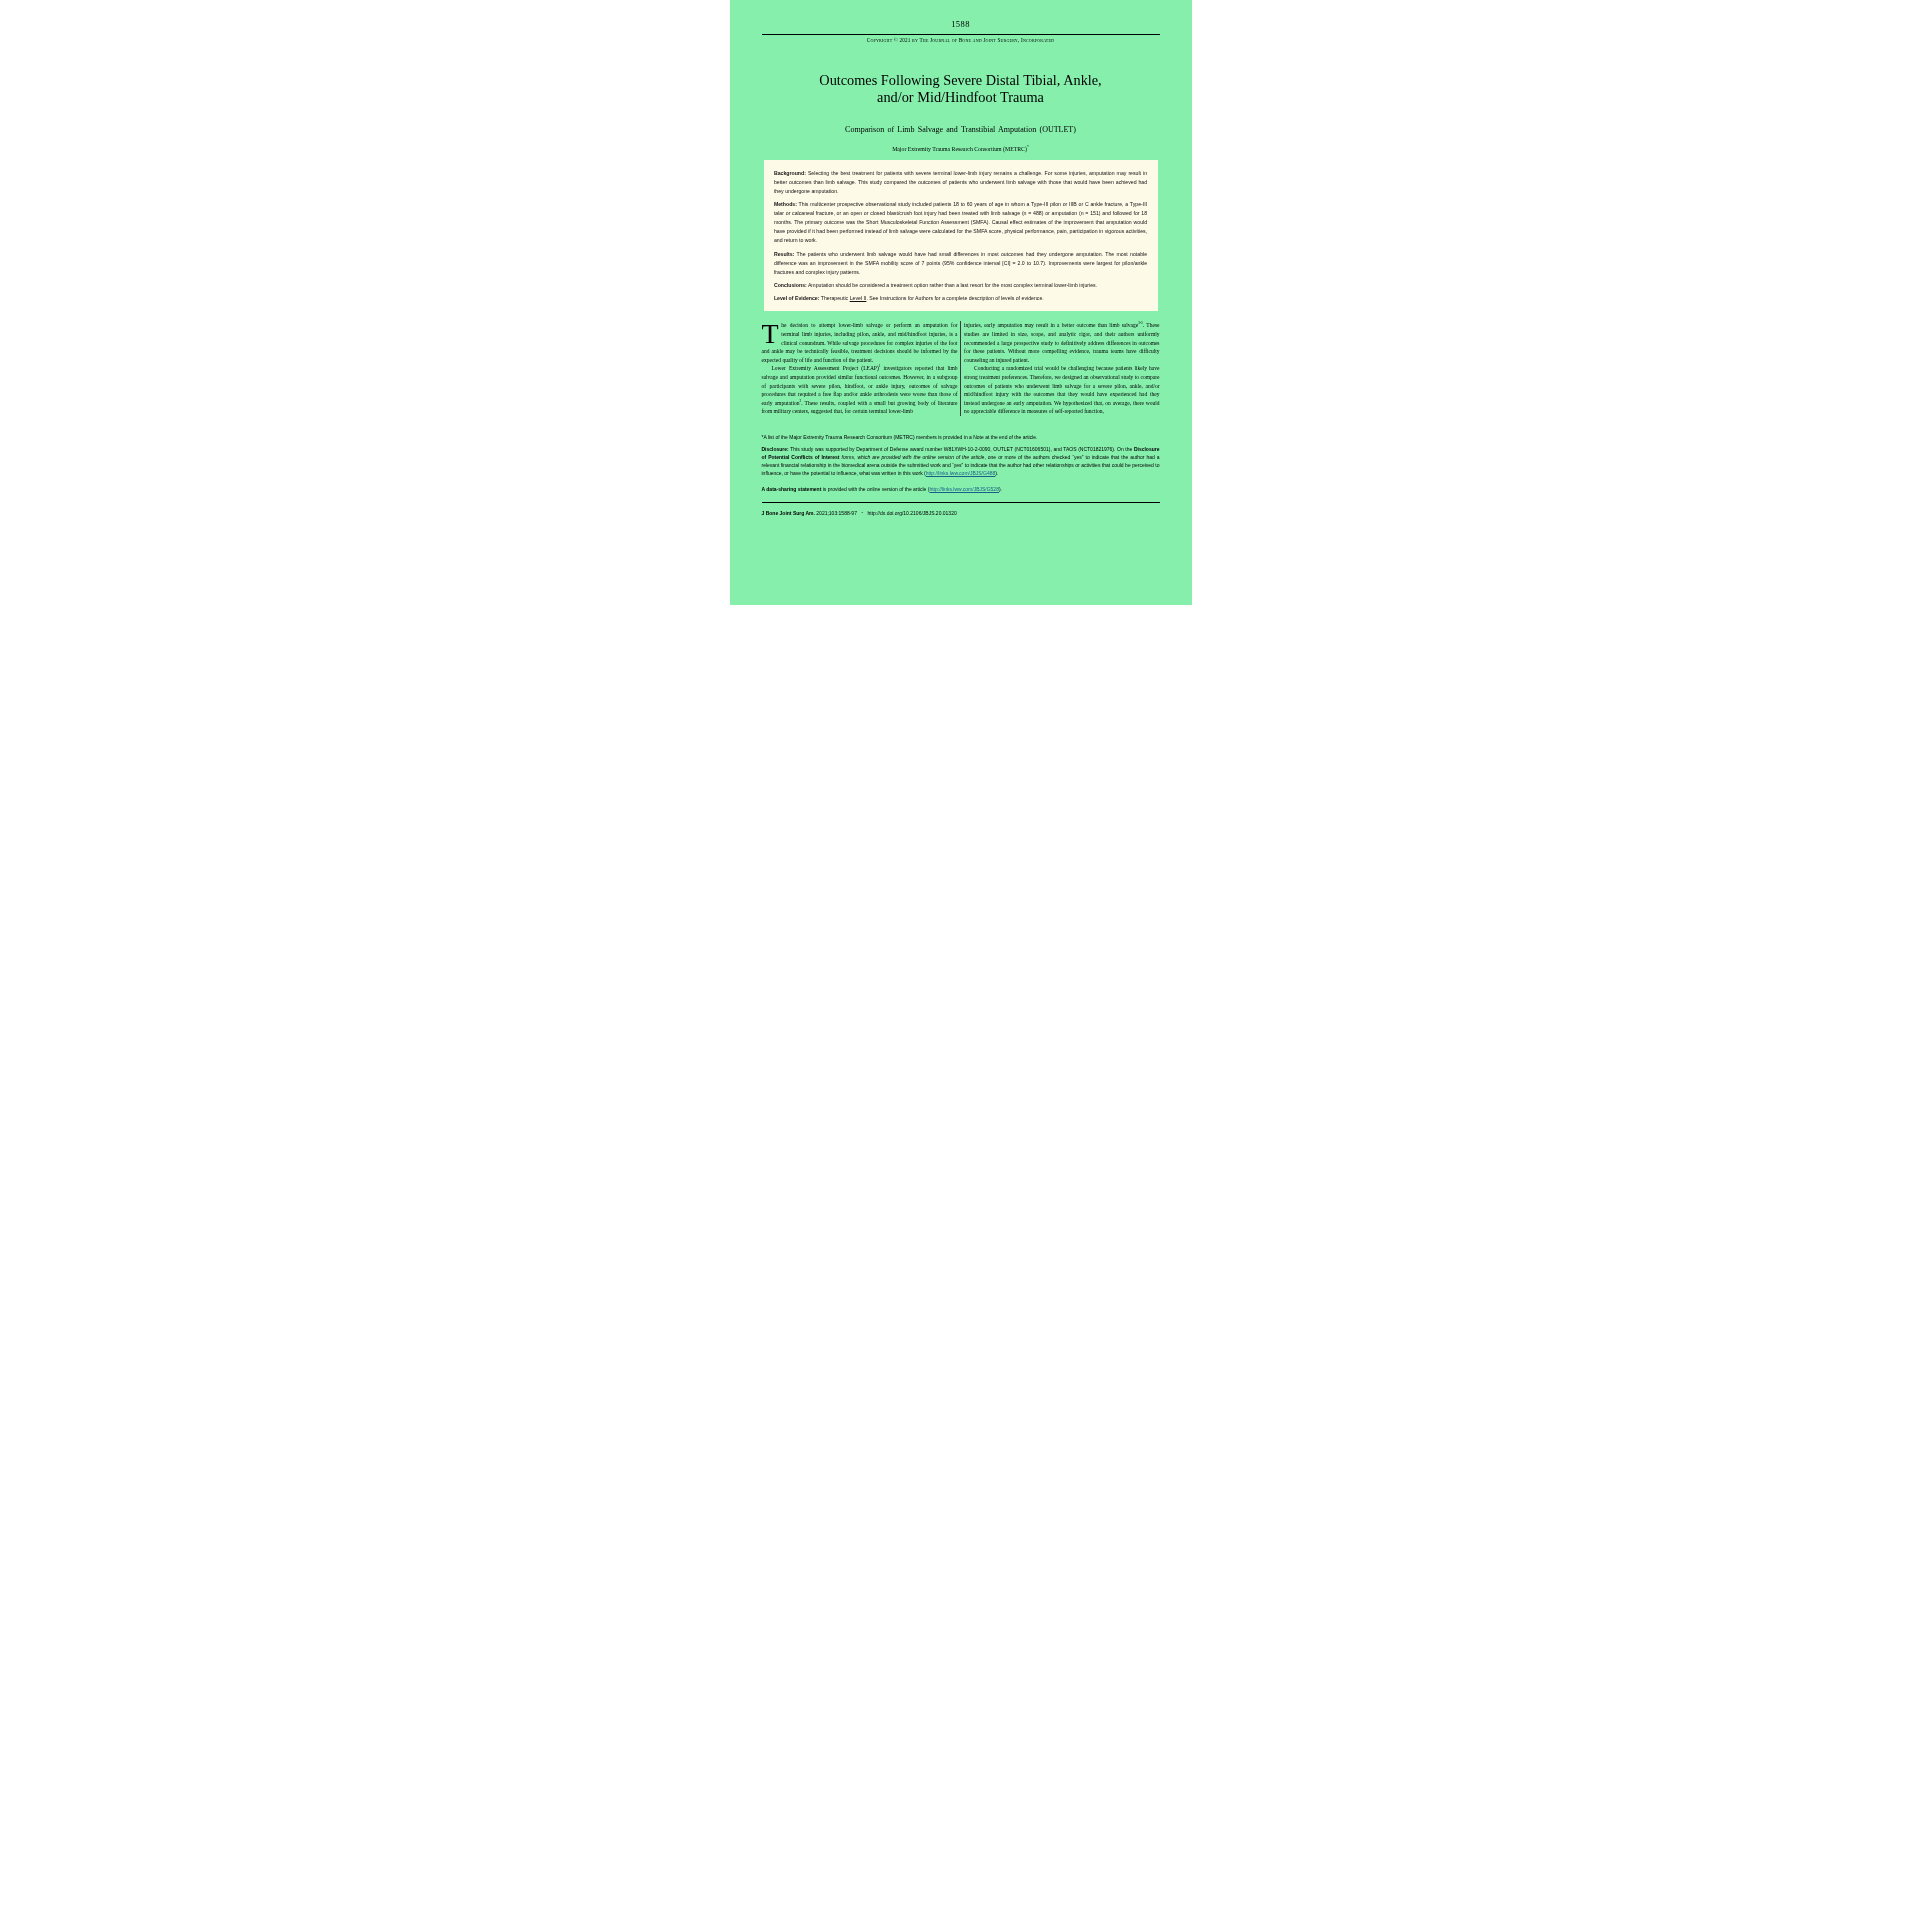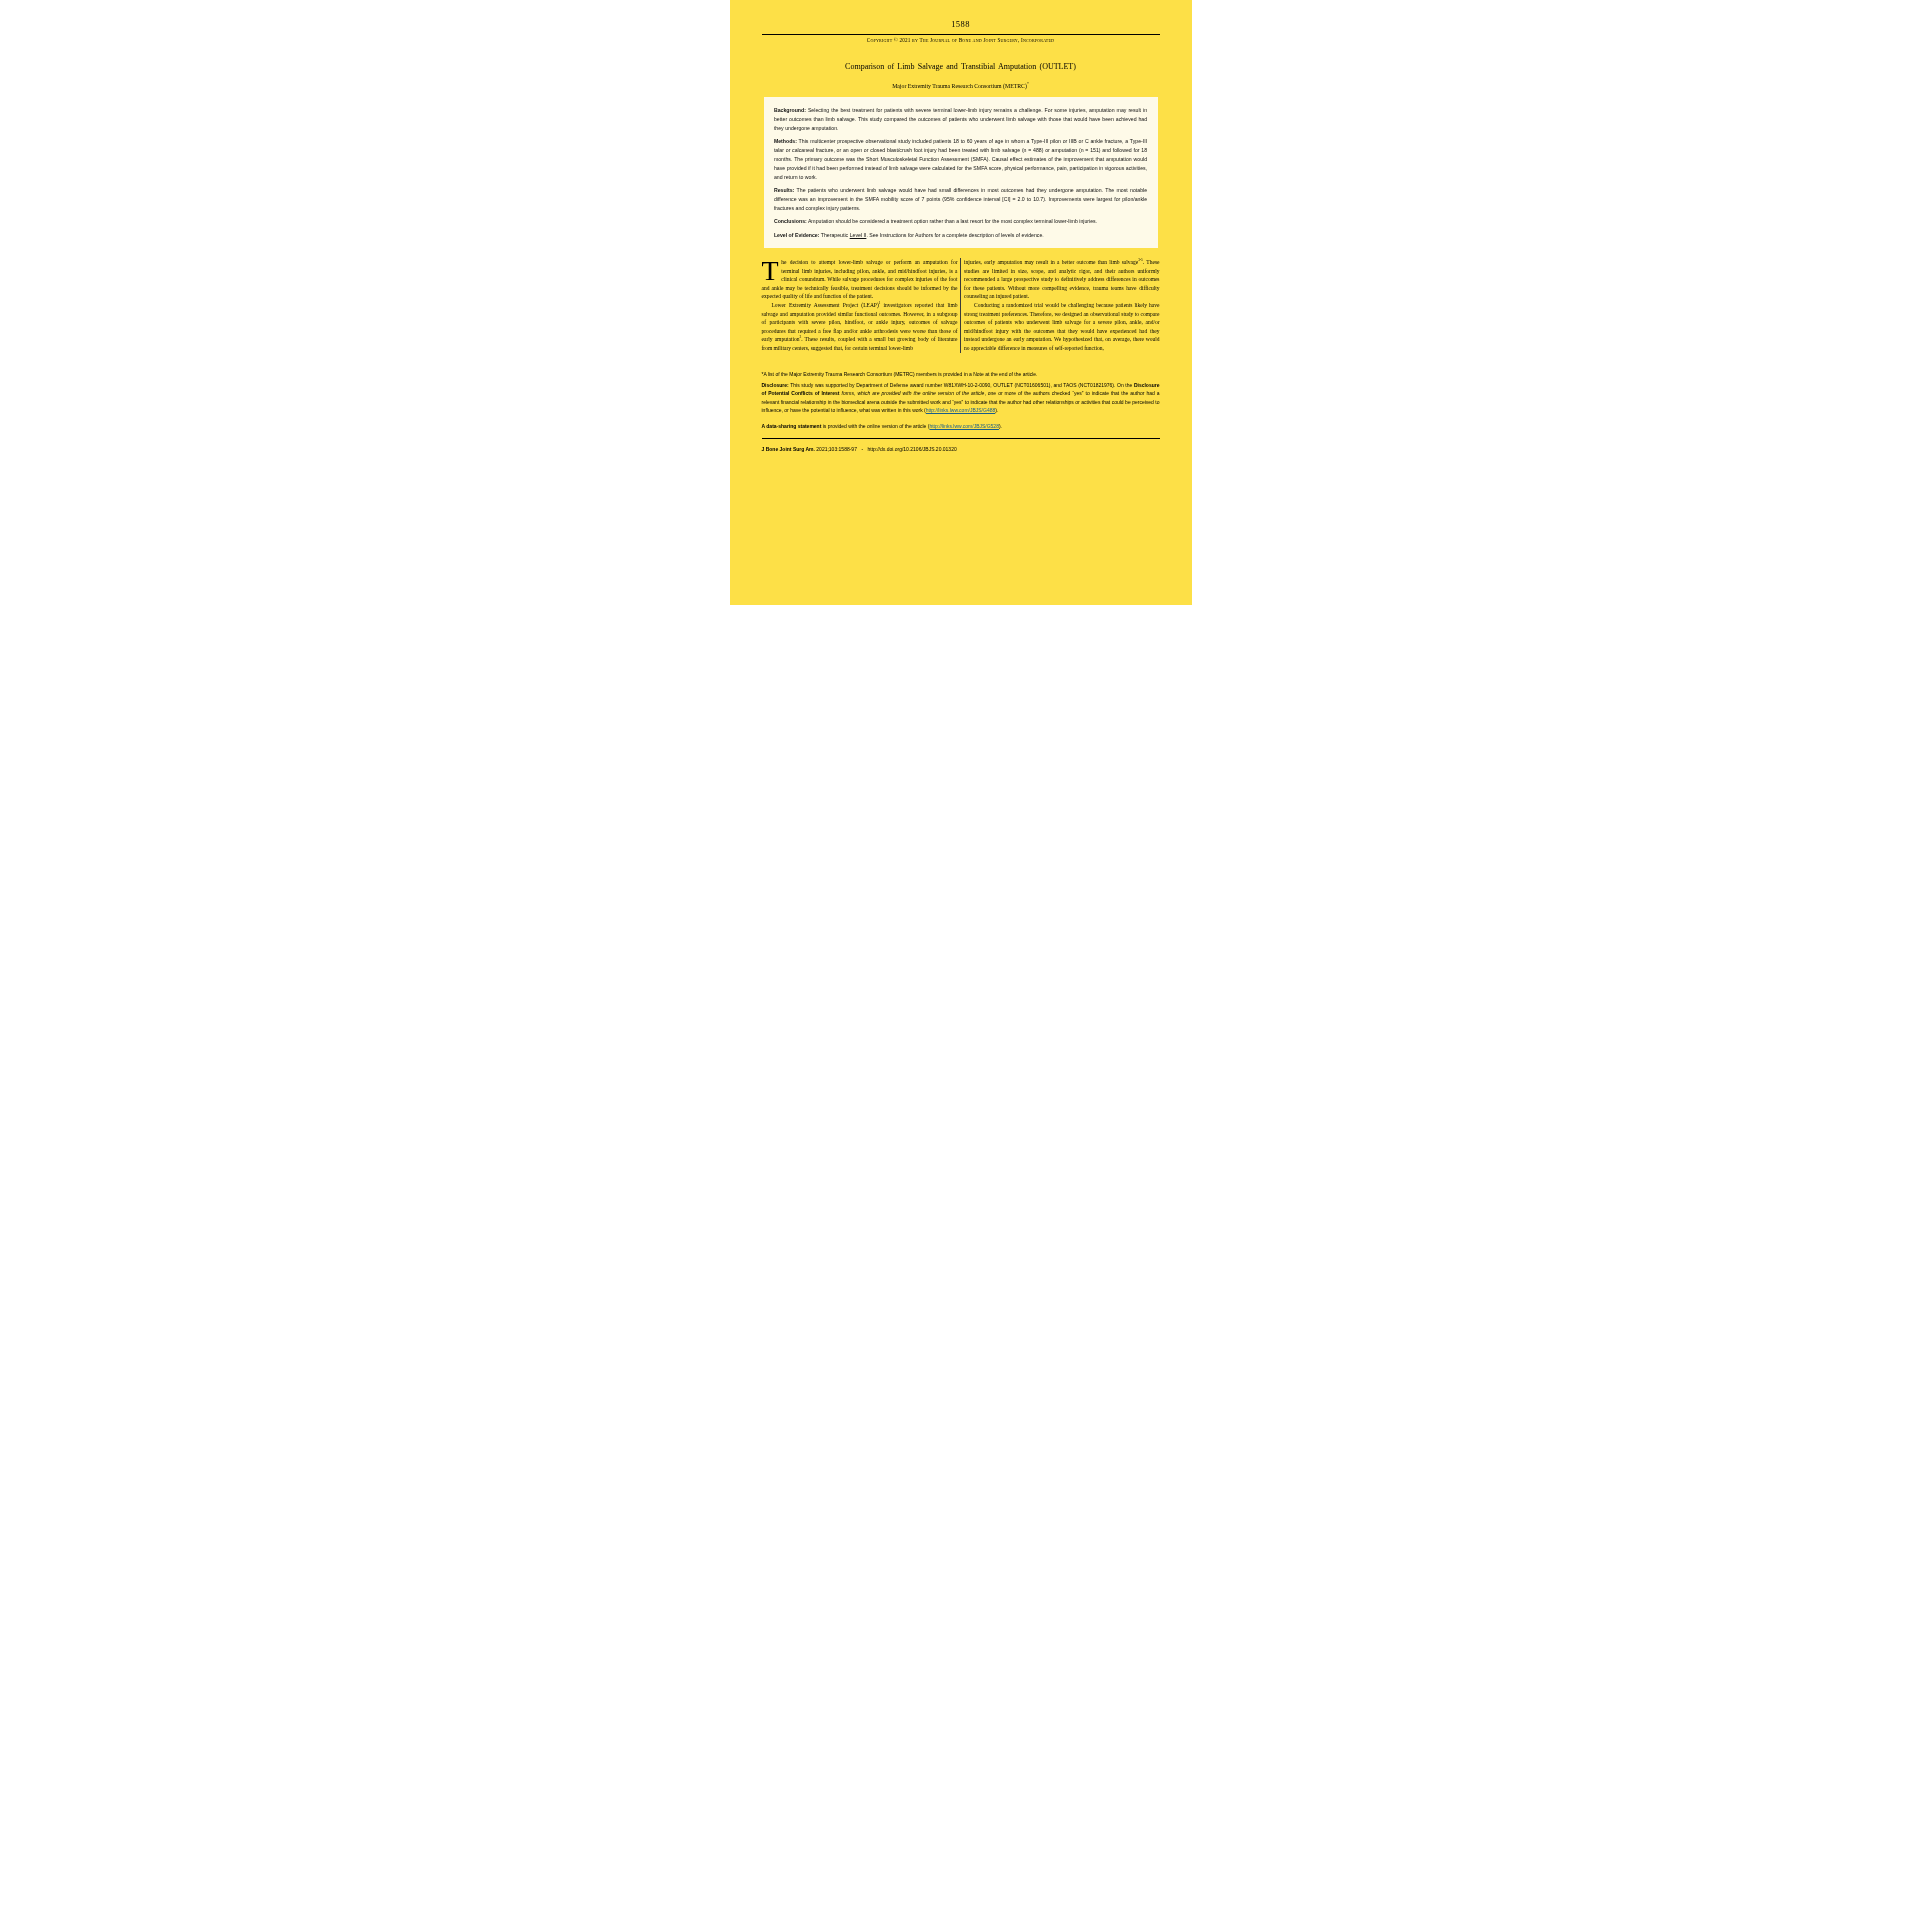--- a/index.html
+++ b/index.html
@@ -1,17 +1,17 @@
 <!DOCTYPE html>
 <html style="font-size:6.2px"><head>
 <meta charset="utf-8">
 <style>
   html,body{margin:0;padding:0;background:#ffffff;}
   .page{
-    width:462px;height:605px;margin:0 auto;background:#fde047;
+    width:462px;height:605px;margin:0 auto;background:#86efac;
     position:relative;overflow:hidden;color:#111;
     font-family:"Liberation Serif", serif;
   }
   
   .page-number{
     padding-top:18.5px;text-align:center;font-size:8.5px;line-height:10px;
     letter-spacing:0.4px;color:#000;
   }
   .rule{border:0;border-top:1px solid #000;margin:5.4px 32px 0 32px;}
   .copyright{
@@ -82,20 +82,24 @@
 </style>
 </head>
 <body>
 
 <div class="page">
 
   <div class="page-number">1588</div>
   <hr class="rule">
   <div class="copyright">Copyright © 2021 by The Journal of Bone and Joint Surgery, Incorporated</div>
 
+  <div class="title">
+    <div>Outcomes Following Severe Distal Tibial, Ankle,</div>
+    <div>and/or Mid/Hindfoot Trauma</div>
+  </div>
   <div class="subtitle">Comparison of Limb Salvage and Transtibial Amputation (OUTLET)</div>
   <div class="byline"><span>Major Extremity Trauma Research Consortium (METRC)</span><sup>*</sup></div>
 
   <div class="abstract">
     <p><span class="lbl">Background:</span><span> Selecting the best treatment for patients with severe terminal lower-limb injury remains a challenge. For some injuries, amputation may result in better outcomes than limb salvage. This study compared the outcomes of patients who underwent limb salvage with those that would have been achieved had they undergone amputation.</span></p>
     <p><span class="lbl">Methods:</span><span> This multicenter prospective observational study included patients 18 to 60 years of age in whom a Type-III pilon or IIIB or C ankle fracture, a Type-III talar or calcaneal fracture, or an open or closed blast/crush foot injury had been treated with limb salvage (n = 488) or amputation (n = 151) and followed for 18 months. The primary outcome was the Short Musculoskeletal Function Assessment (SMFA). Causal effect estimates of the improvement that amputation would have provided if it had been performed instead of limb salvage were calculated for the SMFA score, physical performance, pain, participation in vigorous activities, and return to work.</span></p>
     <p><span class="lbl">Results:</span><span> The patients who underwent limb salvage would have had small differences in most outcomes had they undergone amputation. The most notable difference was an improvement in the SMFA mobility score of 7 points (95% confidence interval [CI] = 2.0 to 10.7). Improvements were largest for pilon/ankle fractures and complex injury patterns.</span></p>
     <p><span class="lbl">Conclusions:</span><span> Amputation should be considered a treatment option rather than a last resort for the most complex terminal lower-limb injuries.</span></p>
     <p><span class="lbl">Level of Evidence:</span><span> Therapeutic </span><span class="u">Level II</span><span>. See Instructions for Authors for a complete description of levels of evidence.</span></p>
   </div>

